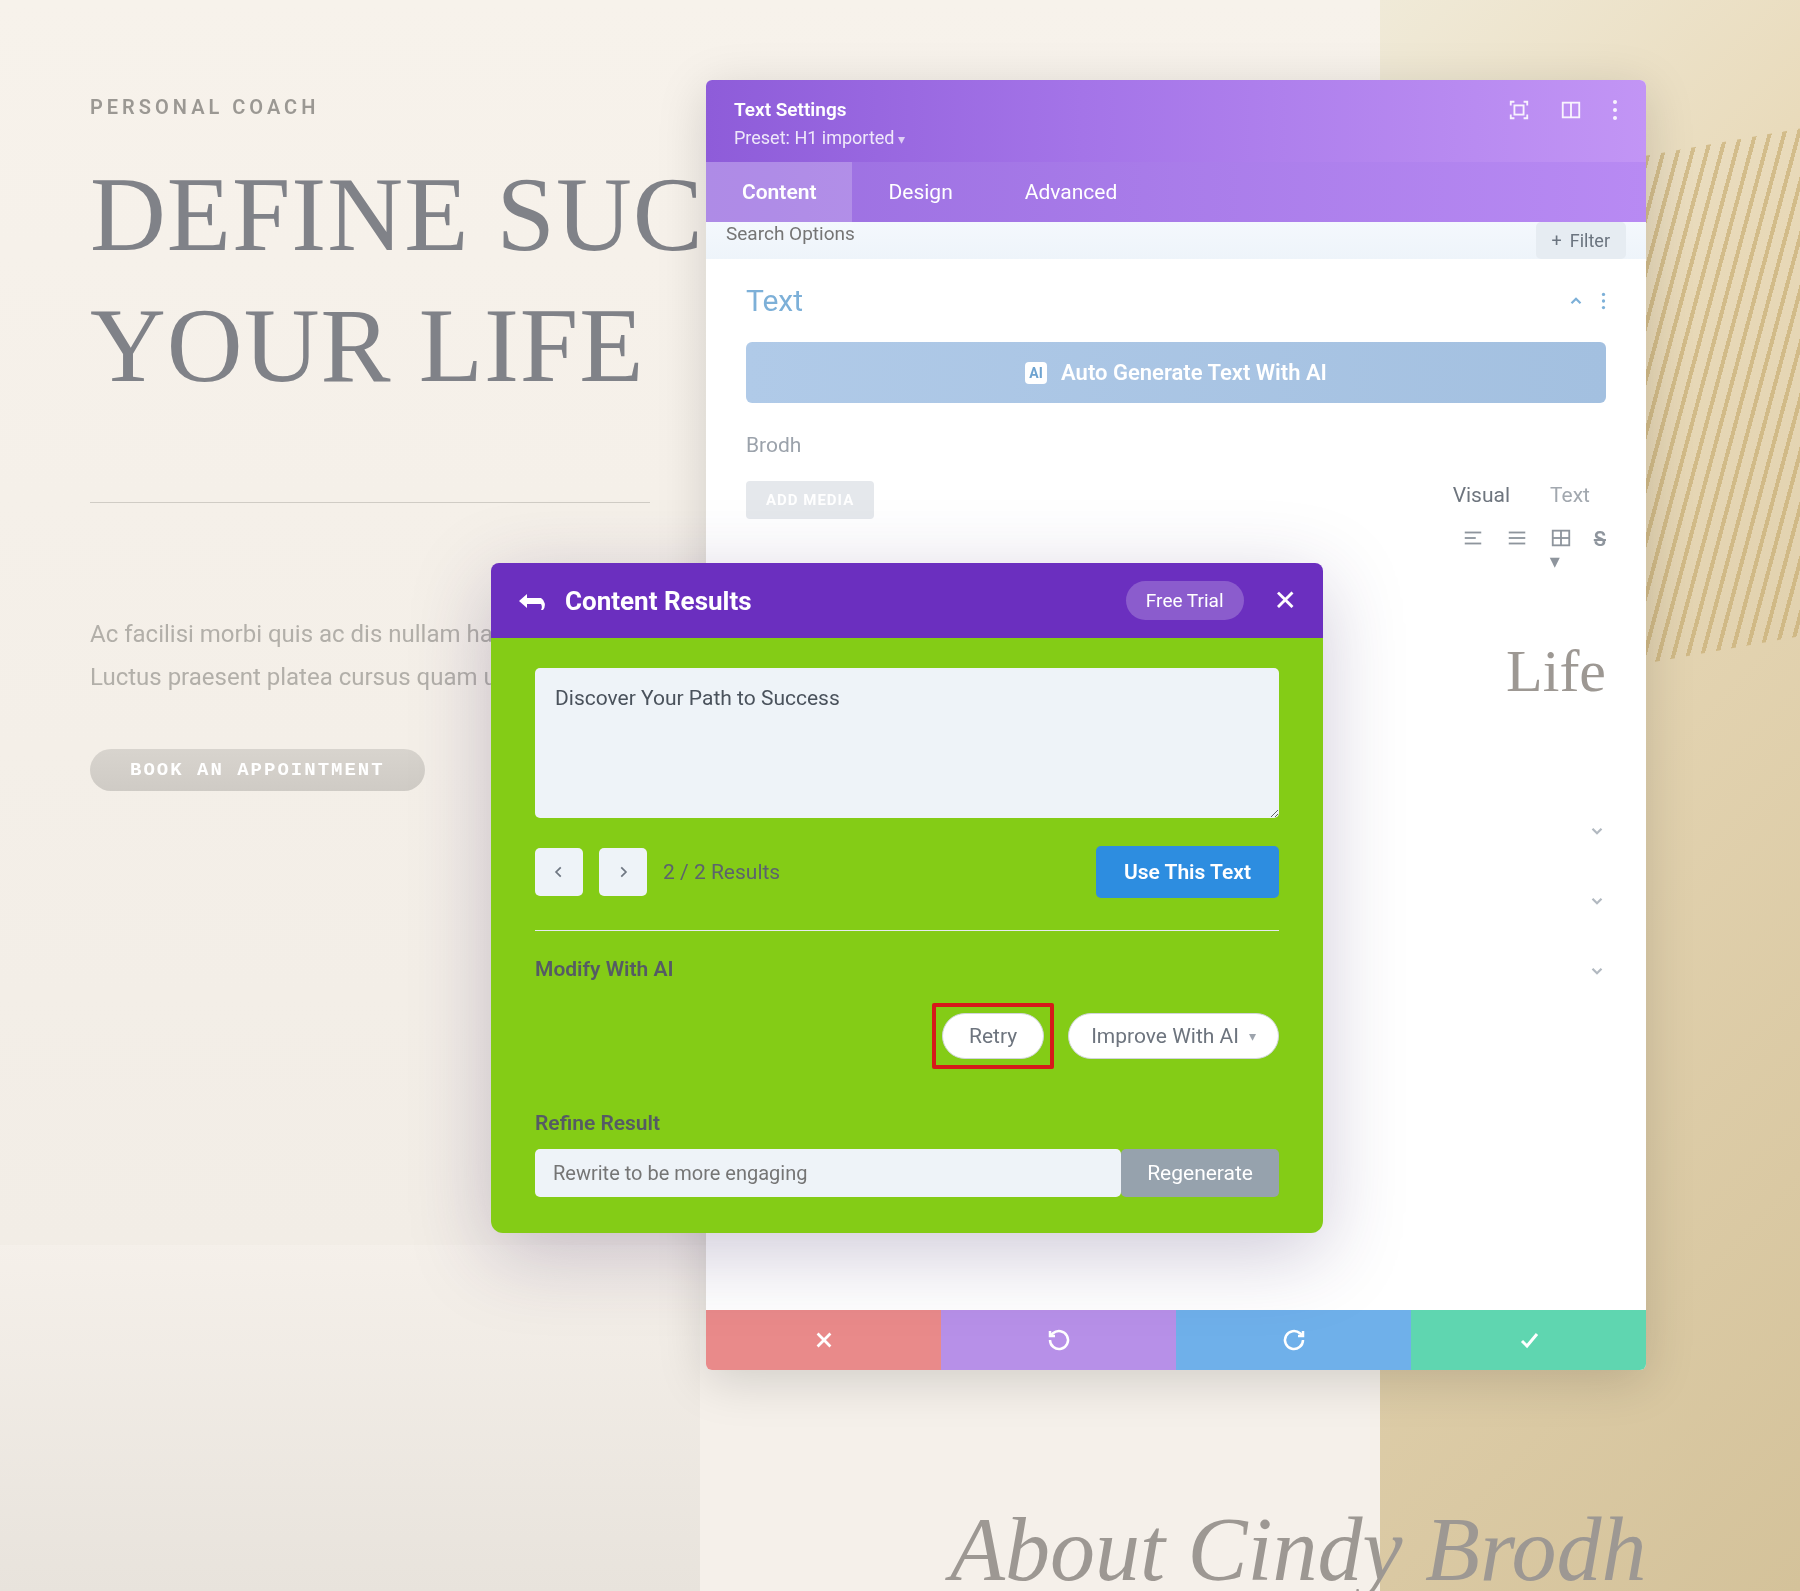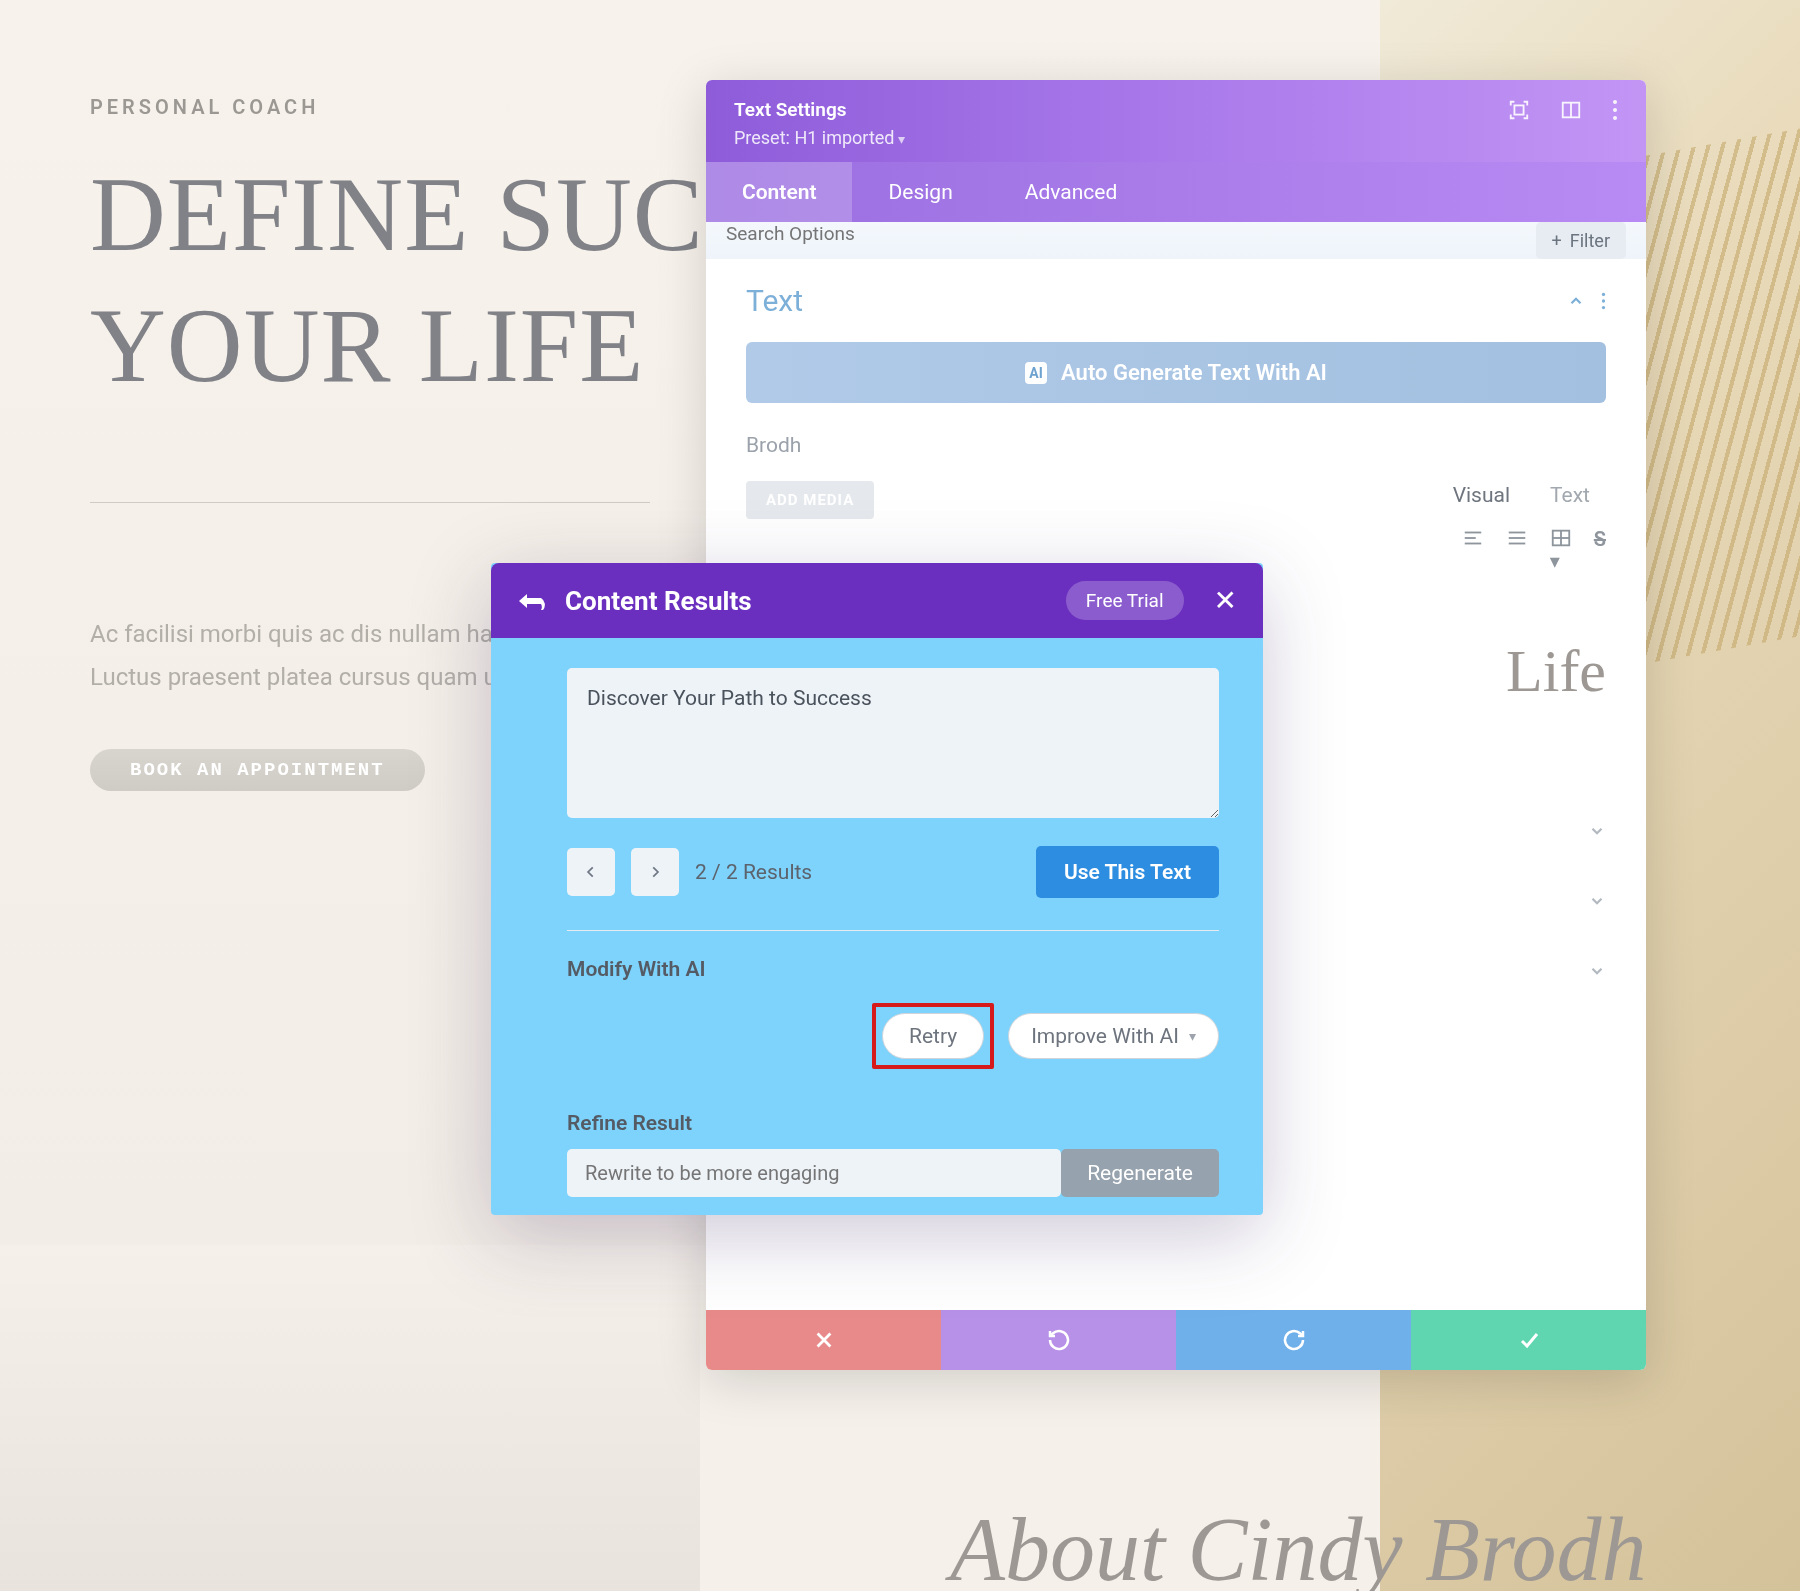--- a/index.html
+++ b/index.html
@@ -61,28 +61,28 @@
 .chev-down { color:#b2b9c1; font-size:20px; }
 
 .panel-actions { display:flex; width:100%; }
 .panel-action { flex:1; height:60px; display:flex; align-items:center; justify-content:center; color:#fff; font-size:24px; cursor:pointer; }
 .act-cancel { background:#e98a8a; }
 .act-undo { background:#b790e8; }
 .act-redo { background:#6fb0ea; }
 .act-save { background:#5fd6b0; }
 
 
-.modal-results { position:absolute; left: 491px; top: 563px; width: 772px; background:#7dd3fc; border-radius:4px; box-shadow: 0 20px 80px rgba(60,40,100,.25); }
+.modal-results { position:absolute; left: 491px; top: 563px; width: 832px; background:#84cc16; border-radius:12px; box-shadow: 0 20px 80px rgba(60,40,100,.25); }
 .modal-header { background:#6b2fbf; color:#fff; padding: 18px 26px; display:flex; align-items:center; gap:20px; border-radius:8px 8px 0 0; }
 .back-arrow { font-size:26px; cursor:pointer; }
 .modal-title { font-size:26px; font-weight:700; flex:1; }
 .free-trial { background: rgba(255,255,255,.22); padding: 8px 20px; border-radius: 20px; font-size:19px; cursor:pointer; }
 .modal-close { font-size:28px; cursor:pointer; margin-left:10px; font-weight:300; }
 
-.modal-body { padding: 30px 44px 18px; margin-left: 32px; }
+.modal-body { padding: 30px 44px 36px; }
 .result-text { width:100%; height:150px; border:none; background:#eef3f8; border-radius:5px; padding: 18px 20px; font-size:21px; color:#4a525c; resize:both; font-family:inherit; }
 .result-nav { display:flex; align-items:center; margin-top: 24px; }
 .nav-btn { width:48px; height:48px; background:#eef3f8; border-radius:5px; display:flex; align-items:center; justify-content:center; color:#6f7782; font-size:22px; cursor:pointer; margin-right:16px; }
 .result-count { font-size:21px; color:#5c636d; }
 .use-text-btn { margin-left:auto; background:#2d8de0; color:#fff; padding: 14px 28px; border-radius:5px; font-size:21px; font-weight:600; cursor:pointer; }
 
 .modal-divider { height:1px; background:#e6eaef; margin: 32px 0 26px; }
 .modify-label { font-size:21px; font-weight:600; color:#555b64; }
 .modify-row { display:flex; justify-content:flex-end; gap:14px; margin-top:22px; align-items:center; }
 .retry-wrap { border:4px solid #d61a1a; padding: 6px; border-radius:2px; }

